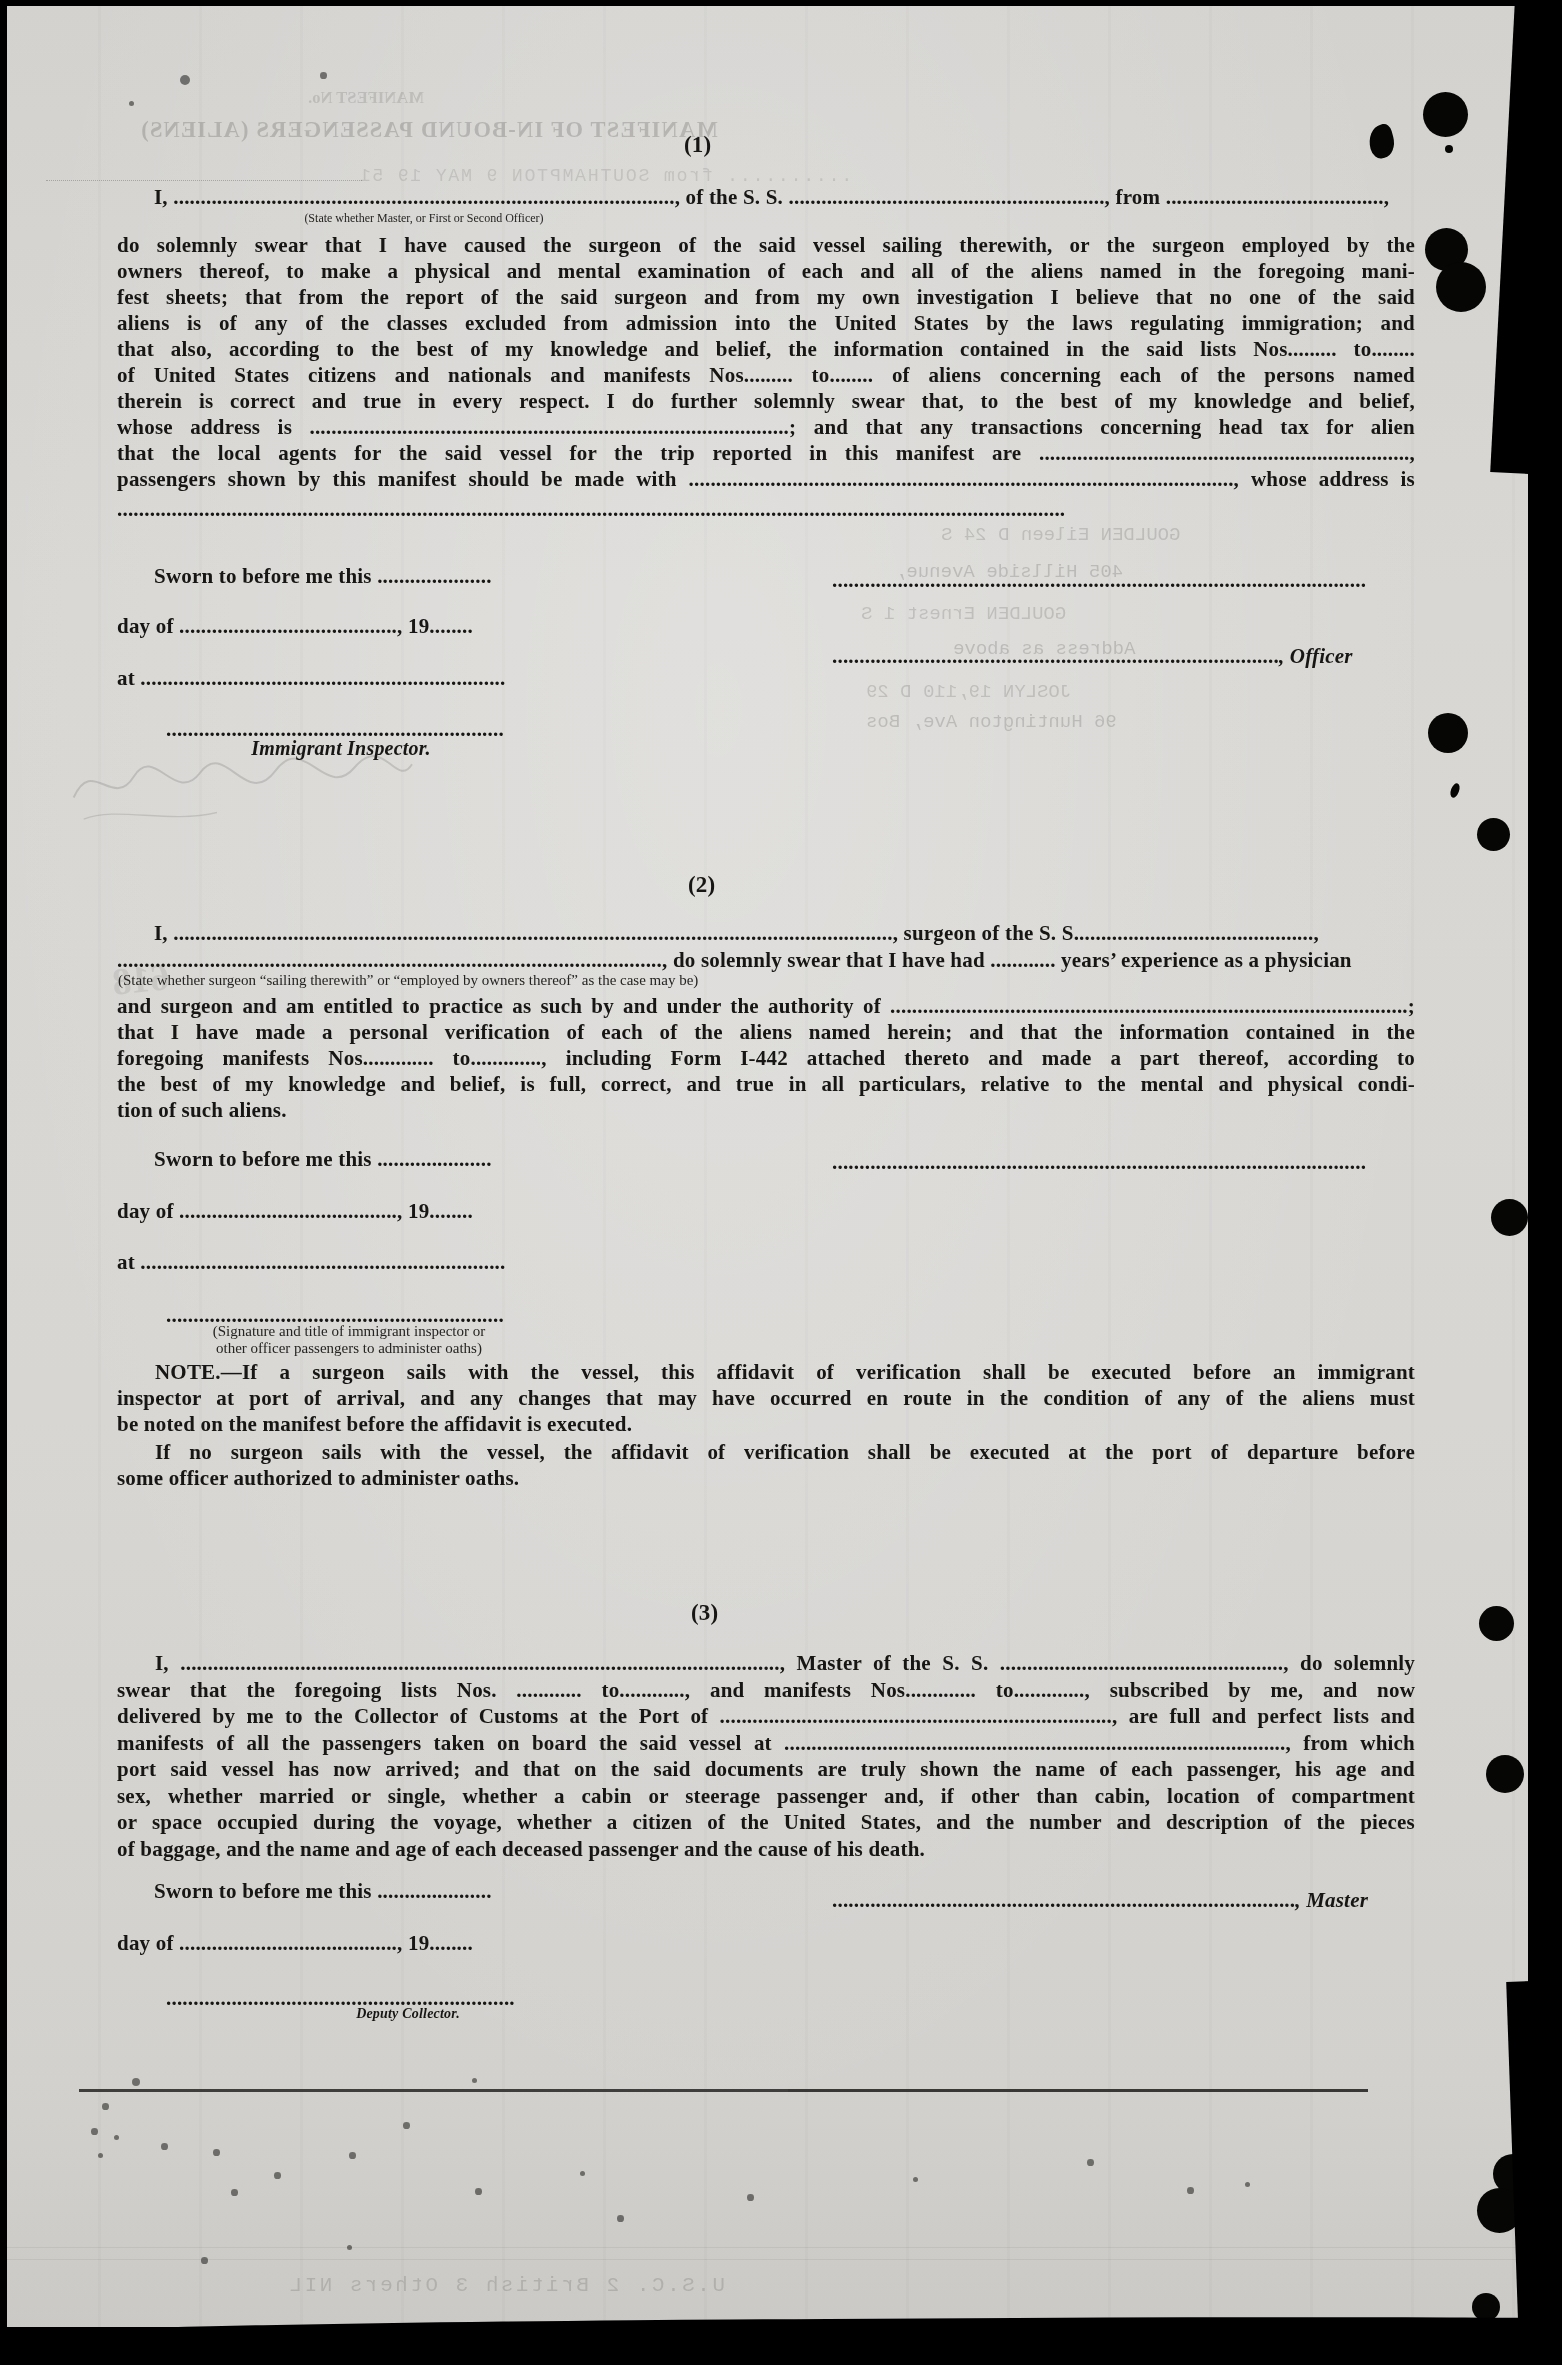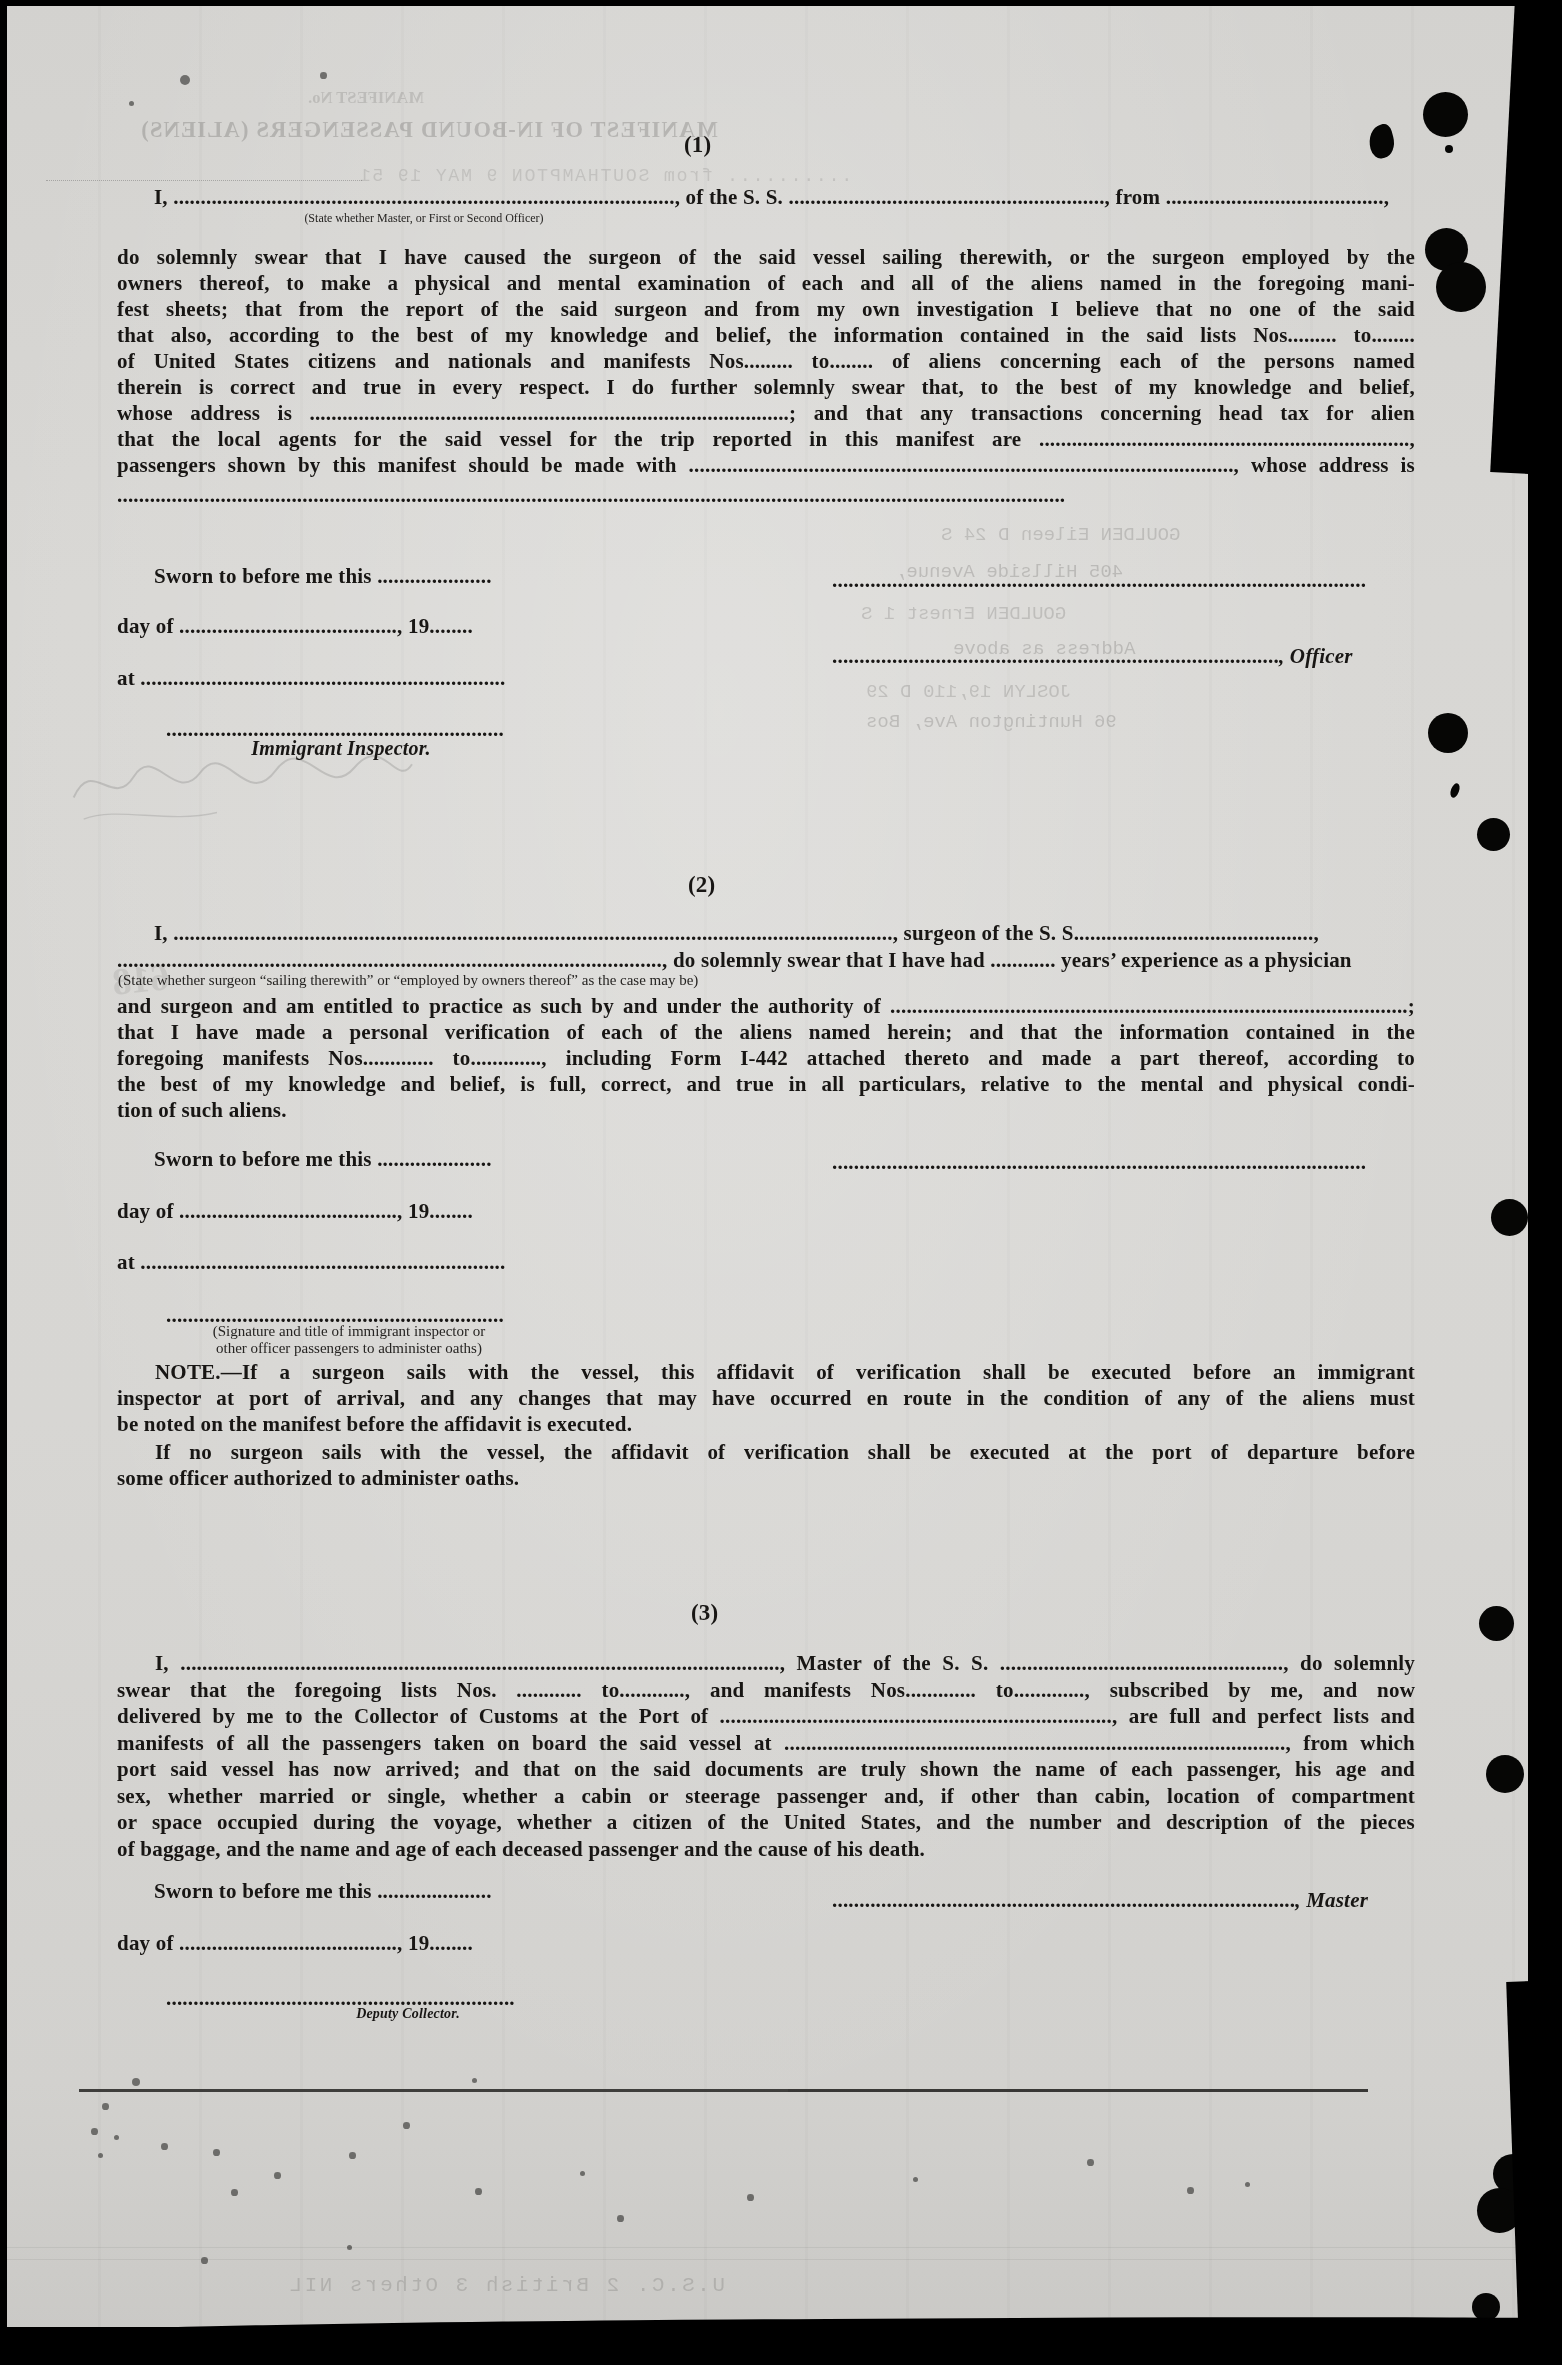--- a/index.html
+++ b/index.html
@@ -50,24 +50,25 @@
     <div class="ghost" style="left:112px;top:957px;font-size:38px;opacity:.1;transform:scaleX(-1) rotate(6deg);">618</div>
     <div class="ghost ghmono" style="left:287px;top:2274px;font-size:21px;letter-spacing:2.5px;opacity:.18;">U.S.C.  2      British  3      Others  NIL</div>
     <svg style="position:absolute;left:67px;top:739px;opacity:.18;" width="350" height="92" viewBox="0 0 420 110">
       <path d="M8 70 C 30 20, 55 85, 80 45 S 130 80, 160 40 S 215 85, 250 38 S 310 75, 345 34 S 395 60, 414 30" stroke="#444" stroke-width="2.4" fill="none"></path>
       <path d="M20 96 C 60 80, 120 102, 180 88" stroke="#555" stroke-width="1.6" fill="none"></path>
     </svg>
 
     <div class="t lbl" style="left:684px;top:132px;">(1)</div>
     <div class="t" style="left:154px;top:185px;">I, ............................................................................................, of the S. S. .........................................................., from ........................................,</div>
     <div class="t cap ctr" style="left:191px;top:211px;width:466px;">(State whether Master, or First or Second Officer)</div>
-    <div class="para" style="left:117px;top:232px;line-height:26px;margin-top:12px;">
+    <div class="para" style="left:117px;top:232px;line-height:26px;">
       <div class="ln">do solemnly swear that I have caused the surgeon of the said vessel sailing therewith, or the surgeon employed by the</div>
       <div class="ln">owners thereof, to make a physical and mental examination of each and all of the aliens named in the foregoing mani-</div>
       <div class="ln">fest sheets; that from the report of the said surgeon and from my own investigation I believe that no one of the said</div>
+      <div class="ln">aliens is of any of the classes excluded from admission into the United States by the laws regulating immigration; and</div>
       <div class="ln">that also, according to the best of my knowledge and belief, the information contained in the said lists Nos......... to........</div>
       <div class="ln">of United States citizens and nationals and manifests Nos......... to........ of aliens concerning each of the persons named</div>
       <div class="ln">therein is correct and true in every respect. I do further solemnly swear that, to the best of my knowledge and belief,</div>
       <div class="ln">whose address is ........................................................................................; and that any transactions concerning head tax for alien</div>
       <div class="ln">that the local agents for the said vessel for the trip reported in this manifest are ....................................................................,</div>
       <div class="ln">passengers shown by this manifest should be made with ...................................................................................................., whose address is</div>
       <div class="noJust" style="margin-top:4.2px;white-space:nowrap;">..............................................................................................................................................................................</div>
     </div>
     <div class="t" style="left:154px;top:564px;">Sworn to before me this .....................</div>
     <div class="t" style="left:832px;top:568px;">..................................................................................................</div>

